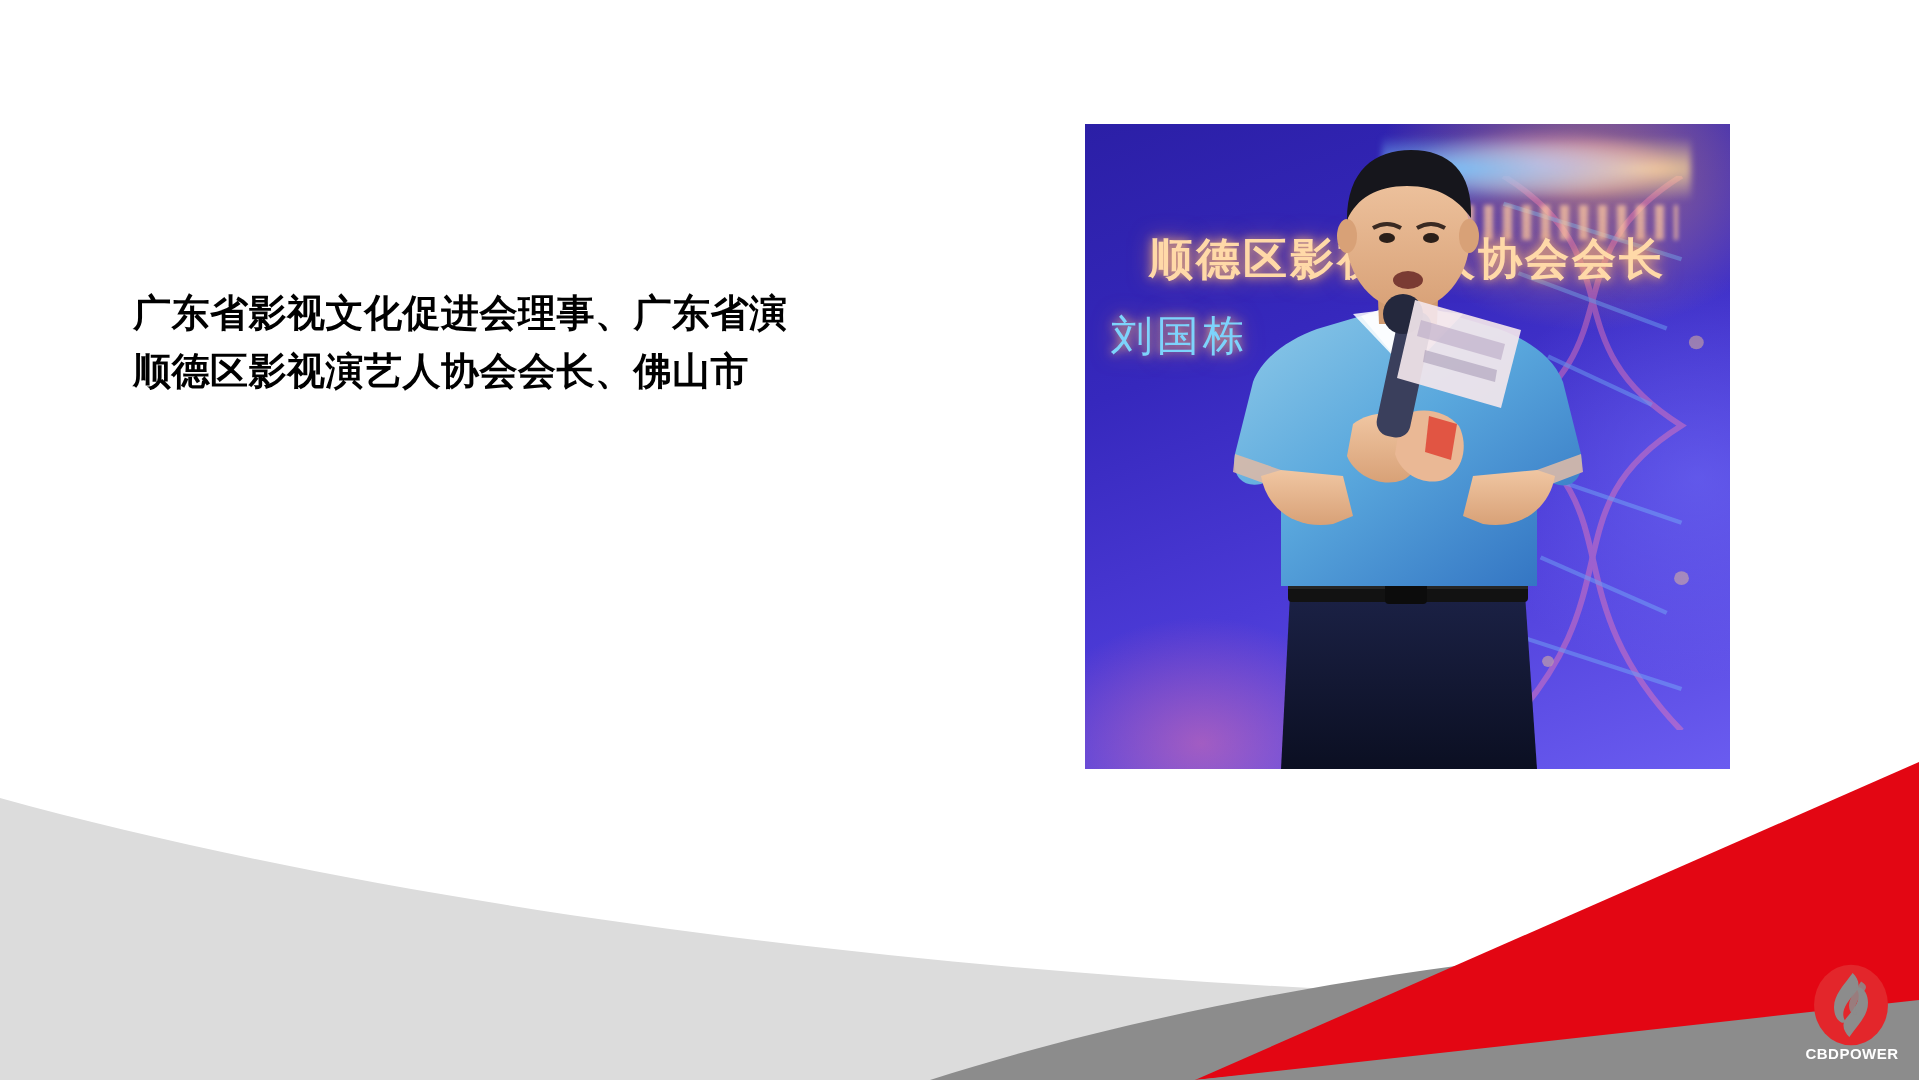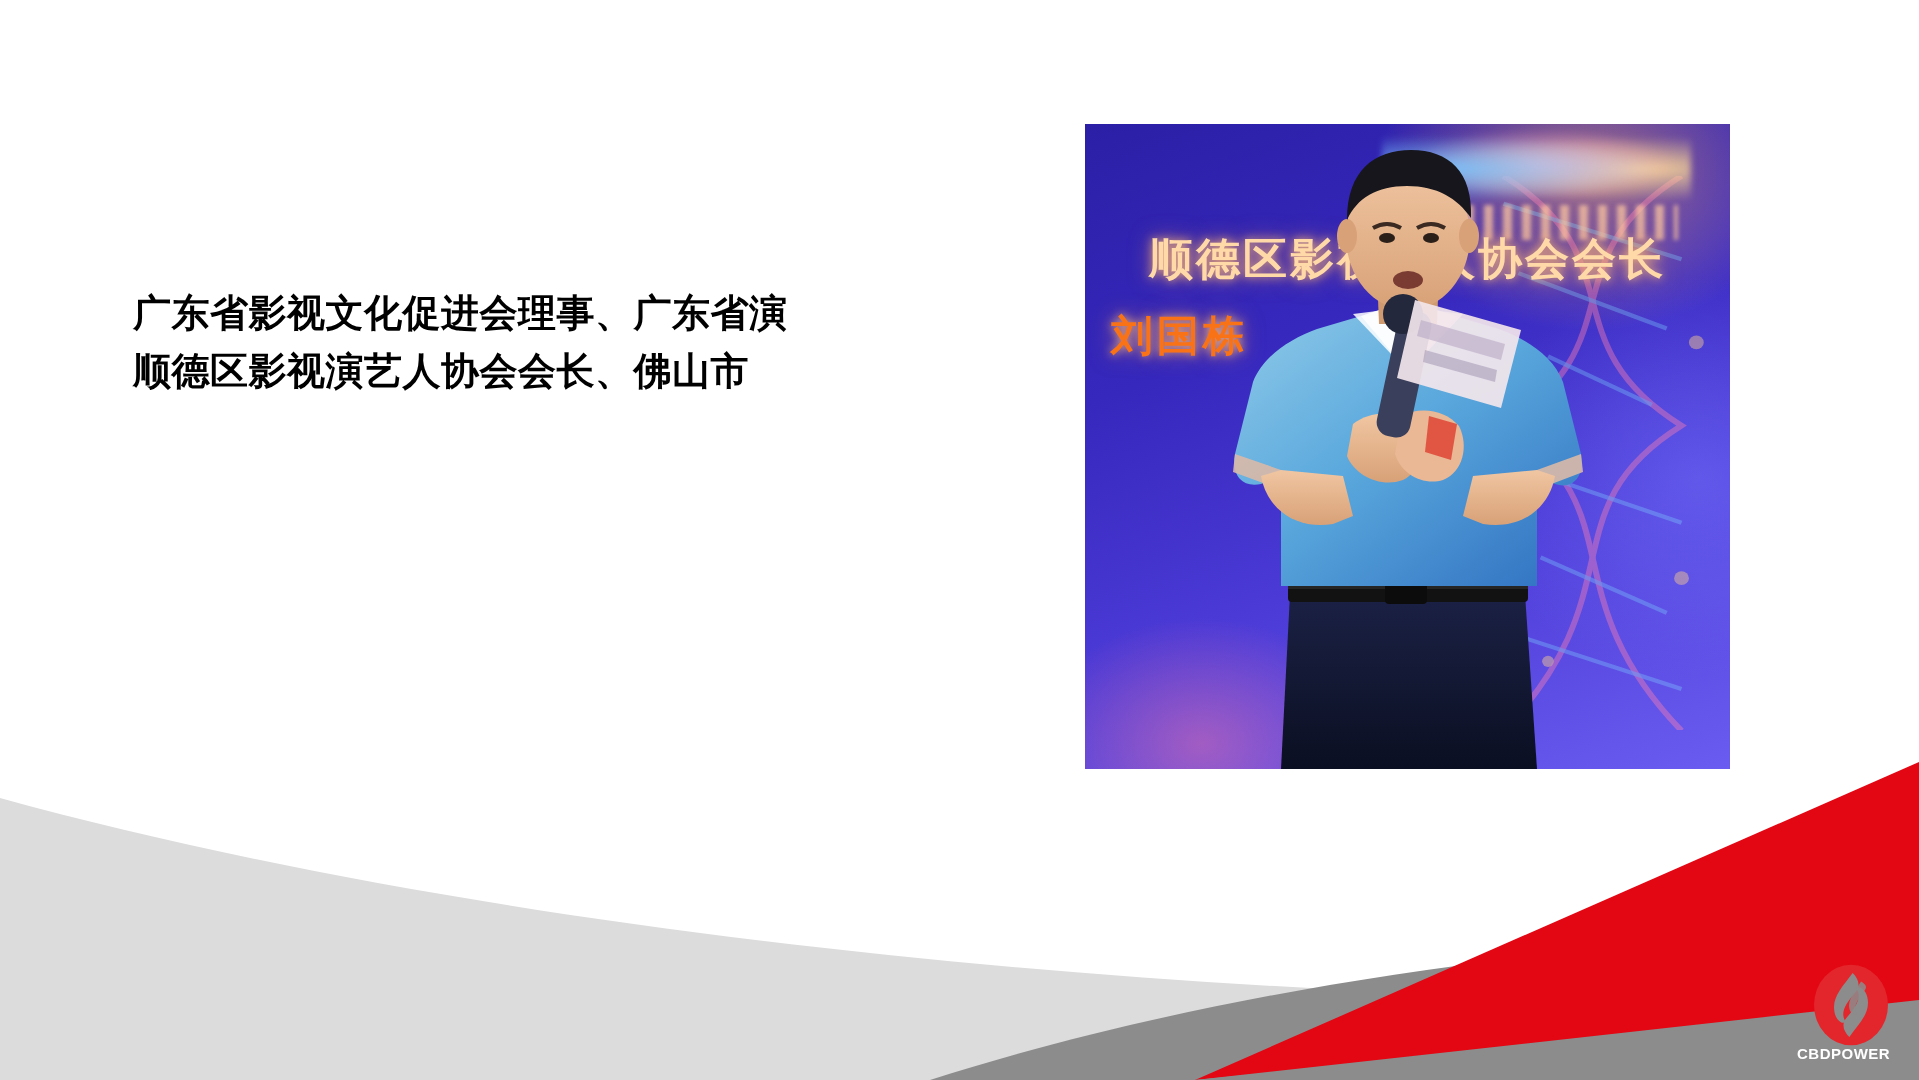--- a/index.html
+++ b/index.html
@@ -94,22 +94,22 @@
     letter-spacing: 3px;
     text-shadow: 0 0 10px rgba(255,190,120,0.85), 0 0 22px rgba(255,150,80,0.6);
     font-family: "DejaVu Sans", "Liberation Sans", sans-serif;
     white-space: nowrap;
   }
   .led-line2 {
     position: absolute;
     left: 4%;
     top: 28.5%;
     font-size: 42px;
-    font-weight: 700;
-    color: #f97316;
+    font-weight: 400;
+    color: #7dd3fc;
     letter-spacing: 4px;
     text-shadow: 0 0 10px rgba(255,190,120,0.85), 0 0 22px rgba(255,150,80,0.6);
     font-family: "DejaVu Sans", "Liberation Sans", sans-serif;
     white-space: nowrap;
   }
   .led-top-marquee {
     position: absolute;
     right: 6%;
     top: 1%;
     width: 48%;
@@ -144,20 +144,21 @@
     top: 963px;
     width: 110px;
     height: 105px;
   }
   .logo-mark { position: absolute; left: 12px; top: 0; width: 84px; height: 84px; }
   .logo-text {
     position: absolute;
     left: 0;
     top: 82px;
     width: 110px;
+    text-align: center;
     color: #ffffff;
     font-size: 15px;
     font-weight: 700;
     letter-spacing: 0.5px;
     font-family: "Liberation Sans", sans-serif;
   }
 </style>
 </head>
 <body>
 

